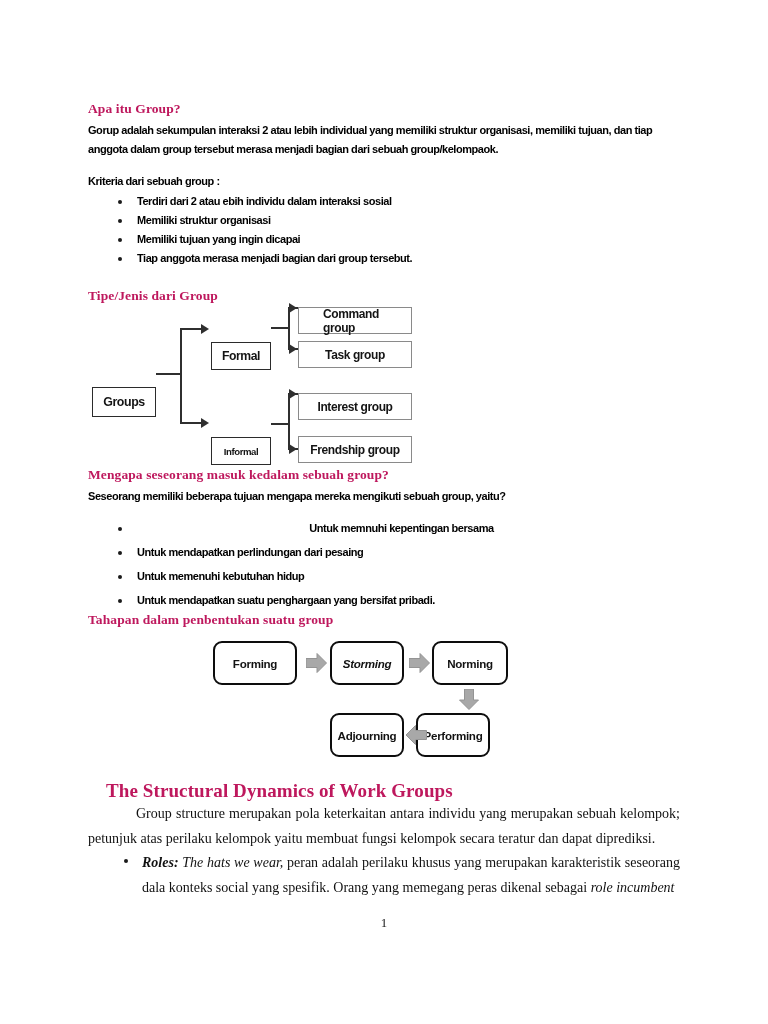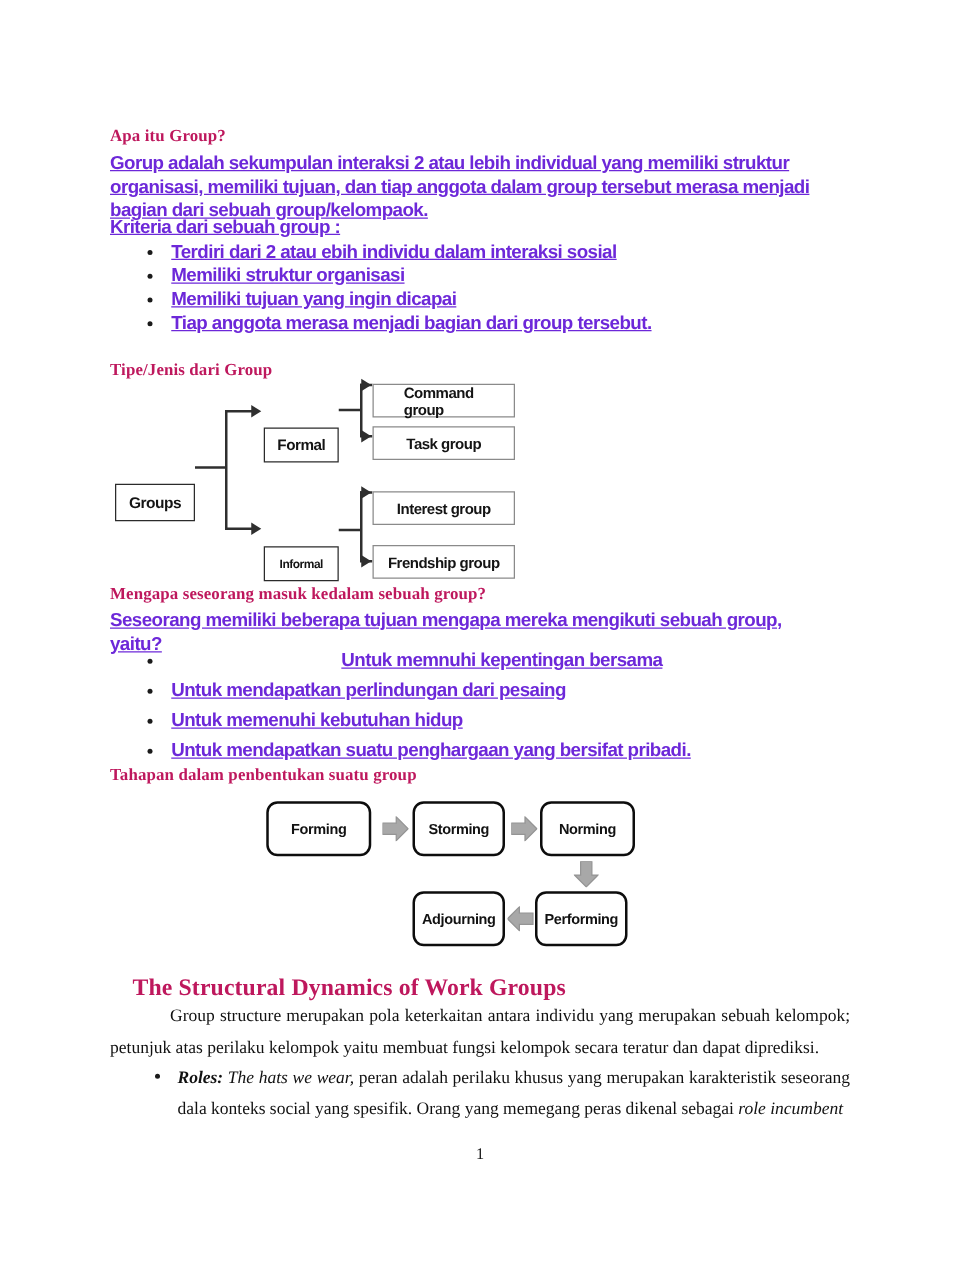--- a/index.html
+++ b/index.html
@@ -21,25 +21,24 @@
   .sans-head {
     font-family: "Liberation Serif", serif;
     font-weight: bold;
     font-size: 13.5px;
     color: #be185d;
     letter-spacing: 0.1px;
   }
   .sans-body {
     font-family: "Liberation Sans", sans-serif;
     font-weight: 600;
-    font-size: 15px;
-    color: #6d28d9;
+    font-size: 11px;
+    color: #000000;
     letter-spacing: -0.45px;
     line-height: 19px;
-    text-decoration: underline;
   }
   .serif-body {
     font-family: "Liberation Serif", serif;
     font-size: 14px;
     color: #111111;
     line-height: 25px;
   }
 
   .abs { position: absolute; }
 
@@ -199,37 +198,37 @@
   <div>
 
     <div class="rbox" style="left:213px; top:641px; width:84px; height:44px;">Forming</div>
 
     <div class="garrow" style="left:306px; top:653px;">
       <svg width="21" height="20" viewBox="0 0 21 20">
         <polygon points="0,5.5 11,5.5 11,0.5 20.5,10 11,19.5 11,14.5 0,14.5" fill="#a8a8a8" stroke="#949494" stroke-width="1"></polygon>
       </svg>
     </div>
 
-    <div class="rbox" style="left:330px; top:641px; width:74px; height:44px;">Storming</div>
+    <div class="rbox" style="left:330px; top:641px; width:74px; height:44px;font-style:italic;">Storming</div>
 
     <div class="garrow" style="left:409px; top:653px;">
       <svg width="21" height="20" viewBox="0 0 21 20">
         <polygon points="0,5.5 11,5.5 11,0.5 20.5,10 11,19.5 11,14.5 0,14.5" fill="#a8a8a8" stroke="#949494" stroke-width="1"></polygon>
       </svg>
     </div>
 
     <div class="rbox" style="left:432px; top:641px; width:76px; height:44px;">Norming</div>
 
     <div class="garrow" style="left:459px; top:689px;">
       <svg width="20" height="21" viewBox="0 0 20 21">
         <polygon points="5.5,0 14.5,0 14.5,11 19.5,11 10,20.5 0.5,11 5.5,11" fill="#a8a8a8" stroke="#949494" stroke-width="1"></polygon>
       </svg>
     </div>
 
-    <div class="rbox" style="left:428px; top:713px; width:74px; height:44px;">Performing</div>
+    <div class="rbox" style="left:416px; top:713px; width:74px; height:44px;">Performing</div>
 
     <div class="garrow" style="left:406px; top:725px;">
       <svg width="21" height="20" viewBox="0 0 21 20">
         <polygon points="20.5,5.5 9.5,5.5 9.5,0.5 0,10 9.5,19.5 9.5,14.5 20.5,14.5" fill="#a8a8a8" stroke="#949494" stroke-width="1"></polygon>
       </svg>
     </div>
 
     <div class="rbox" style="left:330px; top:713px; width:74px; height:44px;">Adjourning</div>
   </div>
 

